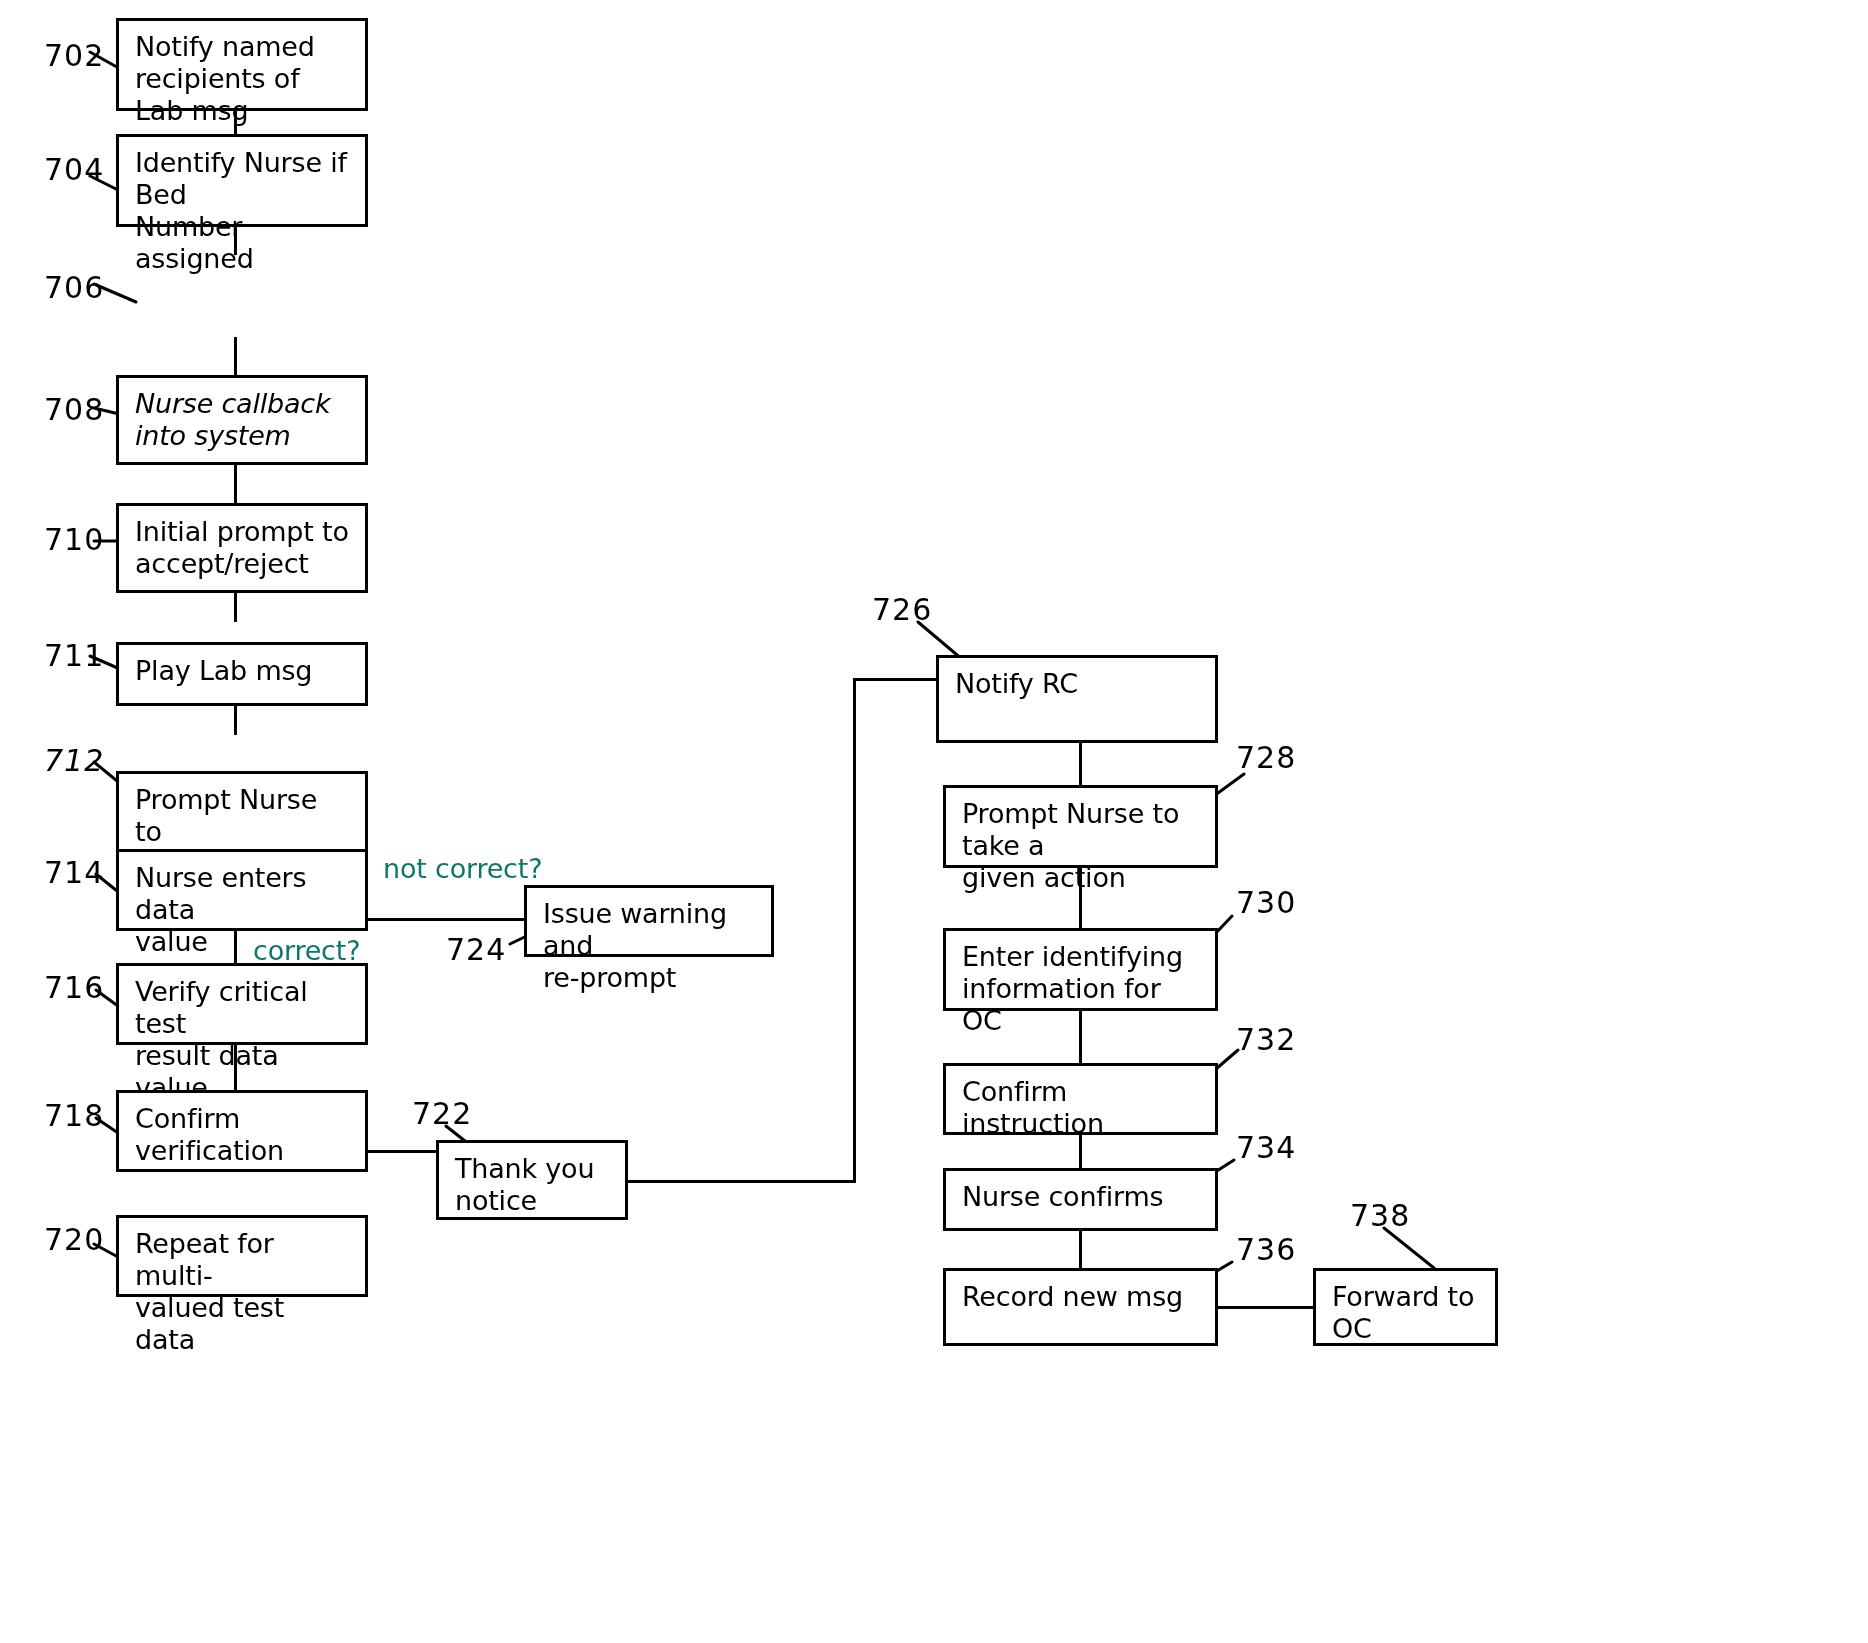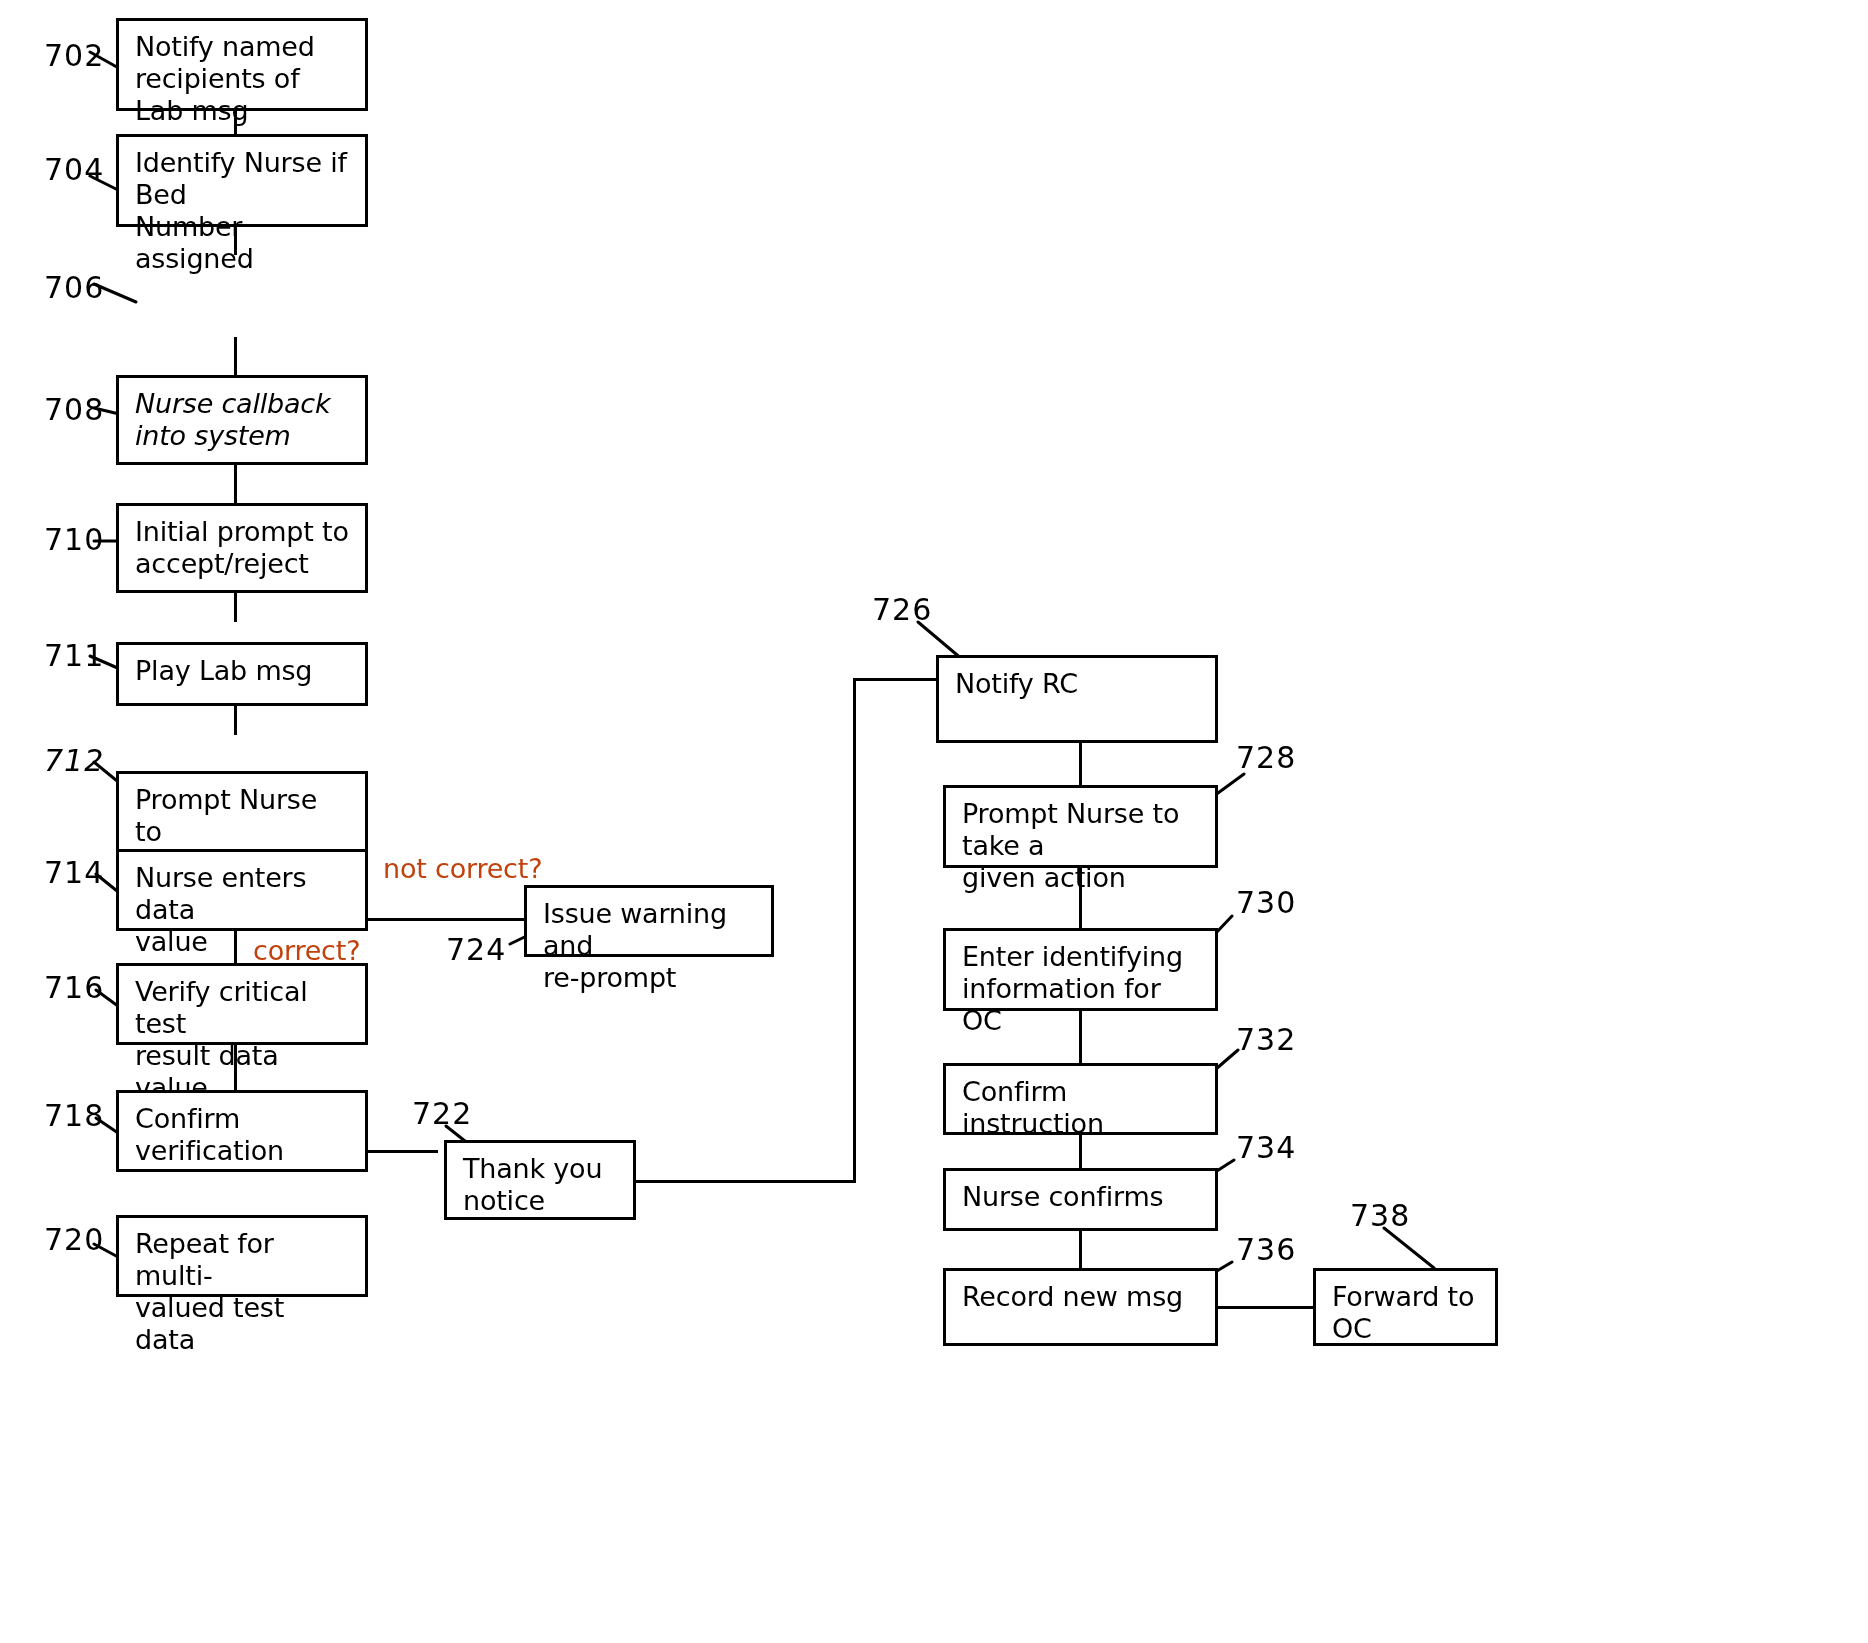--- a/index.html
+++ b/index.html
@@ -32,21 +32,21 @@
     position: absolute;
     font-size: 30px;
     color: #000000;
     letter-spacing: 1px;
     z-index: 4;
     white-space: nowrap;
   }
   .edge-label {
     position: absolute;
     font-size: 27px;
-    color: #c2410c;
+    color: #0f766e;
     z-index: 4;
     white-space: nowrap;
     letter-spacing: -0.2px;
   }
   
   .vline {
     position: absolute;
     width: 3px;
     background: #000000;
     z-index: 1;
@@ -97,21 +97,21 @@
 
   <div class="node" style="left:116px; top:963px; width:252px; height:82px;">Verify critical test
 result data value</div>
 
   <div class="node" style="left:116px; top:1090px; width:252px; height:82px;">Confirm
 verification</div>
 
   <div class="node" style="left:116px; top:1215px; width:252px; height:82px;">Repeat for multi-
 valued test data</div>
 
-  <div class="node" style="left:436px; top:1140px; width:192px; height:80px;margin-left:8px;">Thank you
+  <div class="node" style="left:436px; top:1140px; width:192px; height:80px;">Thank you
 notice</div>
 
   <div class="node" style="left:524px; top:885px; width:250px; height:72px;">Issue warning and
 re-prompt</div>
 
   <div class="node" style="left:936px; top:655px; width:282px; height:88px;">Notify RC</div>
 
   <div class="node" style="left:943px; top:785px; width:275px; height:83px;">Prompt Nurse to take a
 given action</div>
 

